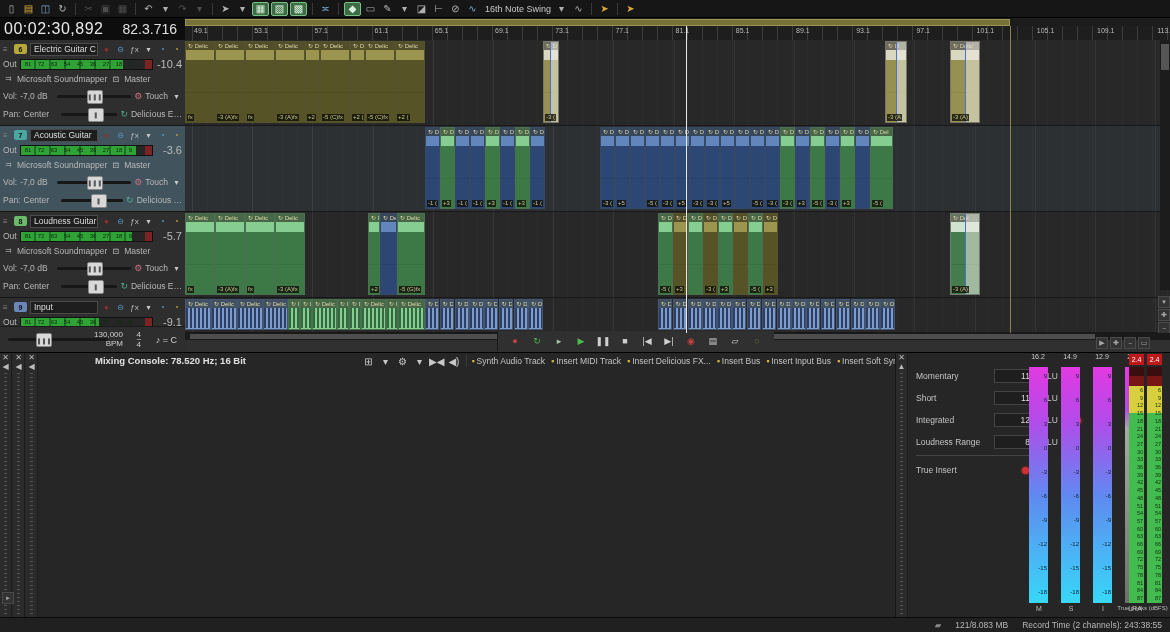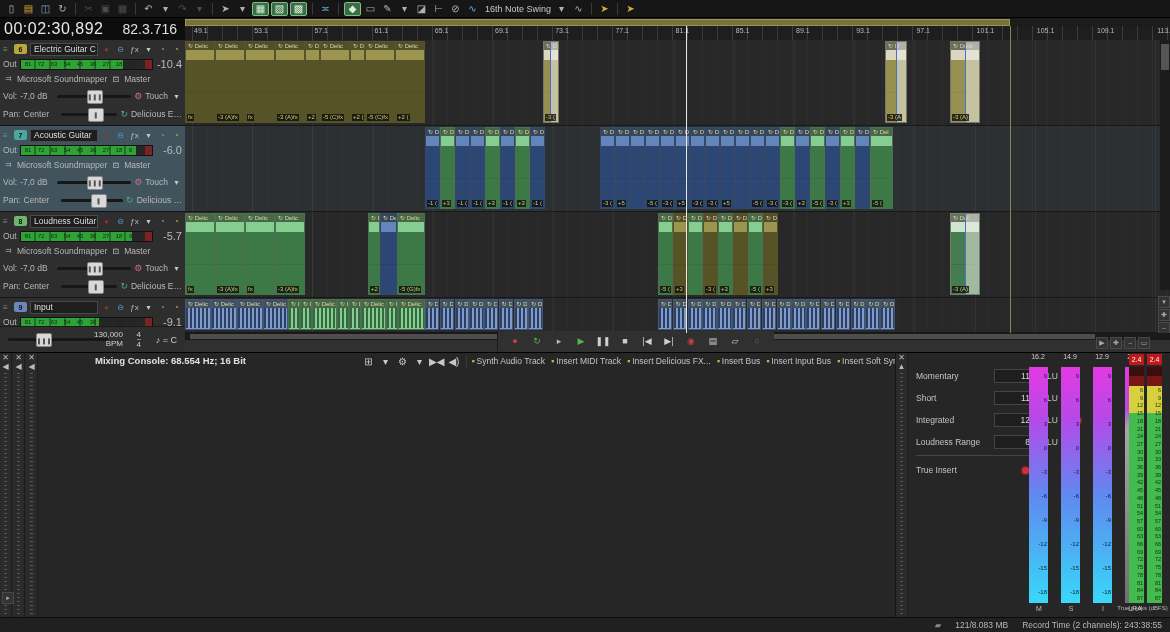--- a/index.html
+++ b/index.html
@@ -232,21 +232,21 @@
             <span class="hmn" style="left: 4px;">81</span>
             <span class="hmn" style="left: 17px;">72</span>
             <span class="hmn" style="left: 30px;">63</span>
             <span class="hmn" style="left: 43px;">54</span>
             <span class="hmn" style="left: 56px;">45</span>
             <span class="hmn" style="left: 69px;">36</span>
             <span class="hmn" style="left: 82px;">27</span>
             <span class="hmn" style="left: 95px;">18</span>
             <span class="hmn" style="left: 108px;">9</span>
           </div>
-          <span class="peakval">-6.0</span>
+          <span class="peakval">-3.6</span>
         </div>
         <div class="thr" style="top: 32px;">
           <span class="hic">⫤</span>
           <span class="lab">Microsoft Soundmapper</span>
           <span class="hic" style="color: rgb(204, 204, 204);">⊡</span>
           <span class="lab">Master</span>
         </div>
         <div class="thr" style="top: 49px;">
           <span class="lab">Vol:</span>
           <span class="lab" style="width: 34px;">-7,0 dB</span>
@@ -919,21 +919,21 @@
         <div class="colx">◀</div>
         <div class="dots"></div>
       </div>
       <div class="colstrip" style="left: 26px; top: 0px; height: 265px; display: flex; flex-direction: column;">
         <div class="colx">✕</div>
         <div class="colx">◀</div>
         <div class="dots"></div>
       </div>
       <div class="zbtn" style="position: absolute; left: 2px; bottom: 14px;">▸</div>
     </div>
-  <div id="mixtitle" class="abs">Mixing Console: 68.554 Hz; 16 Bit</div>
+  <div id="mixtitle" class="abs">Mixing Console: 78.520 Hz; 16 Bit</div>
   <div id="mixtools" class="mtool" style="left:360px;">
       <span class="ti" style="color: rgb(200, 200, 200);">⊞</span>
       <span class="ti" style="color: rgb(200, 200, 200);">▾</span>
       <span class="ti" style="color: rgb(200, 200, 200);">⚙</span>
       <span class="ti" style="color: rgb(200, 200, 200);">▾</span>
       <span class="ti" style="color: rgb(200, 200, 200);">▶◀</span>
       <span class="ti" style="color: rgb(200, 200, 200);">◀)</span>
       <div class="tsep"></div>
       <span class="insicon">▪</span>
       <span class="inslab">Synth Audio Track</span>

